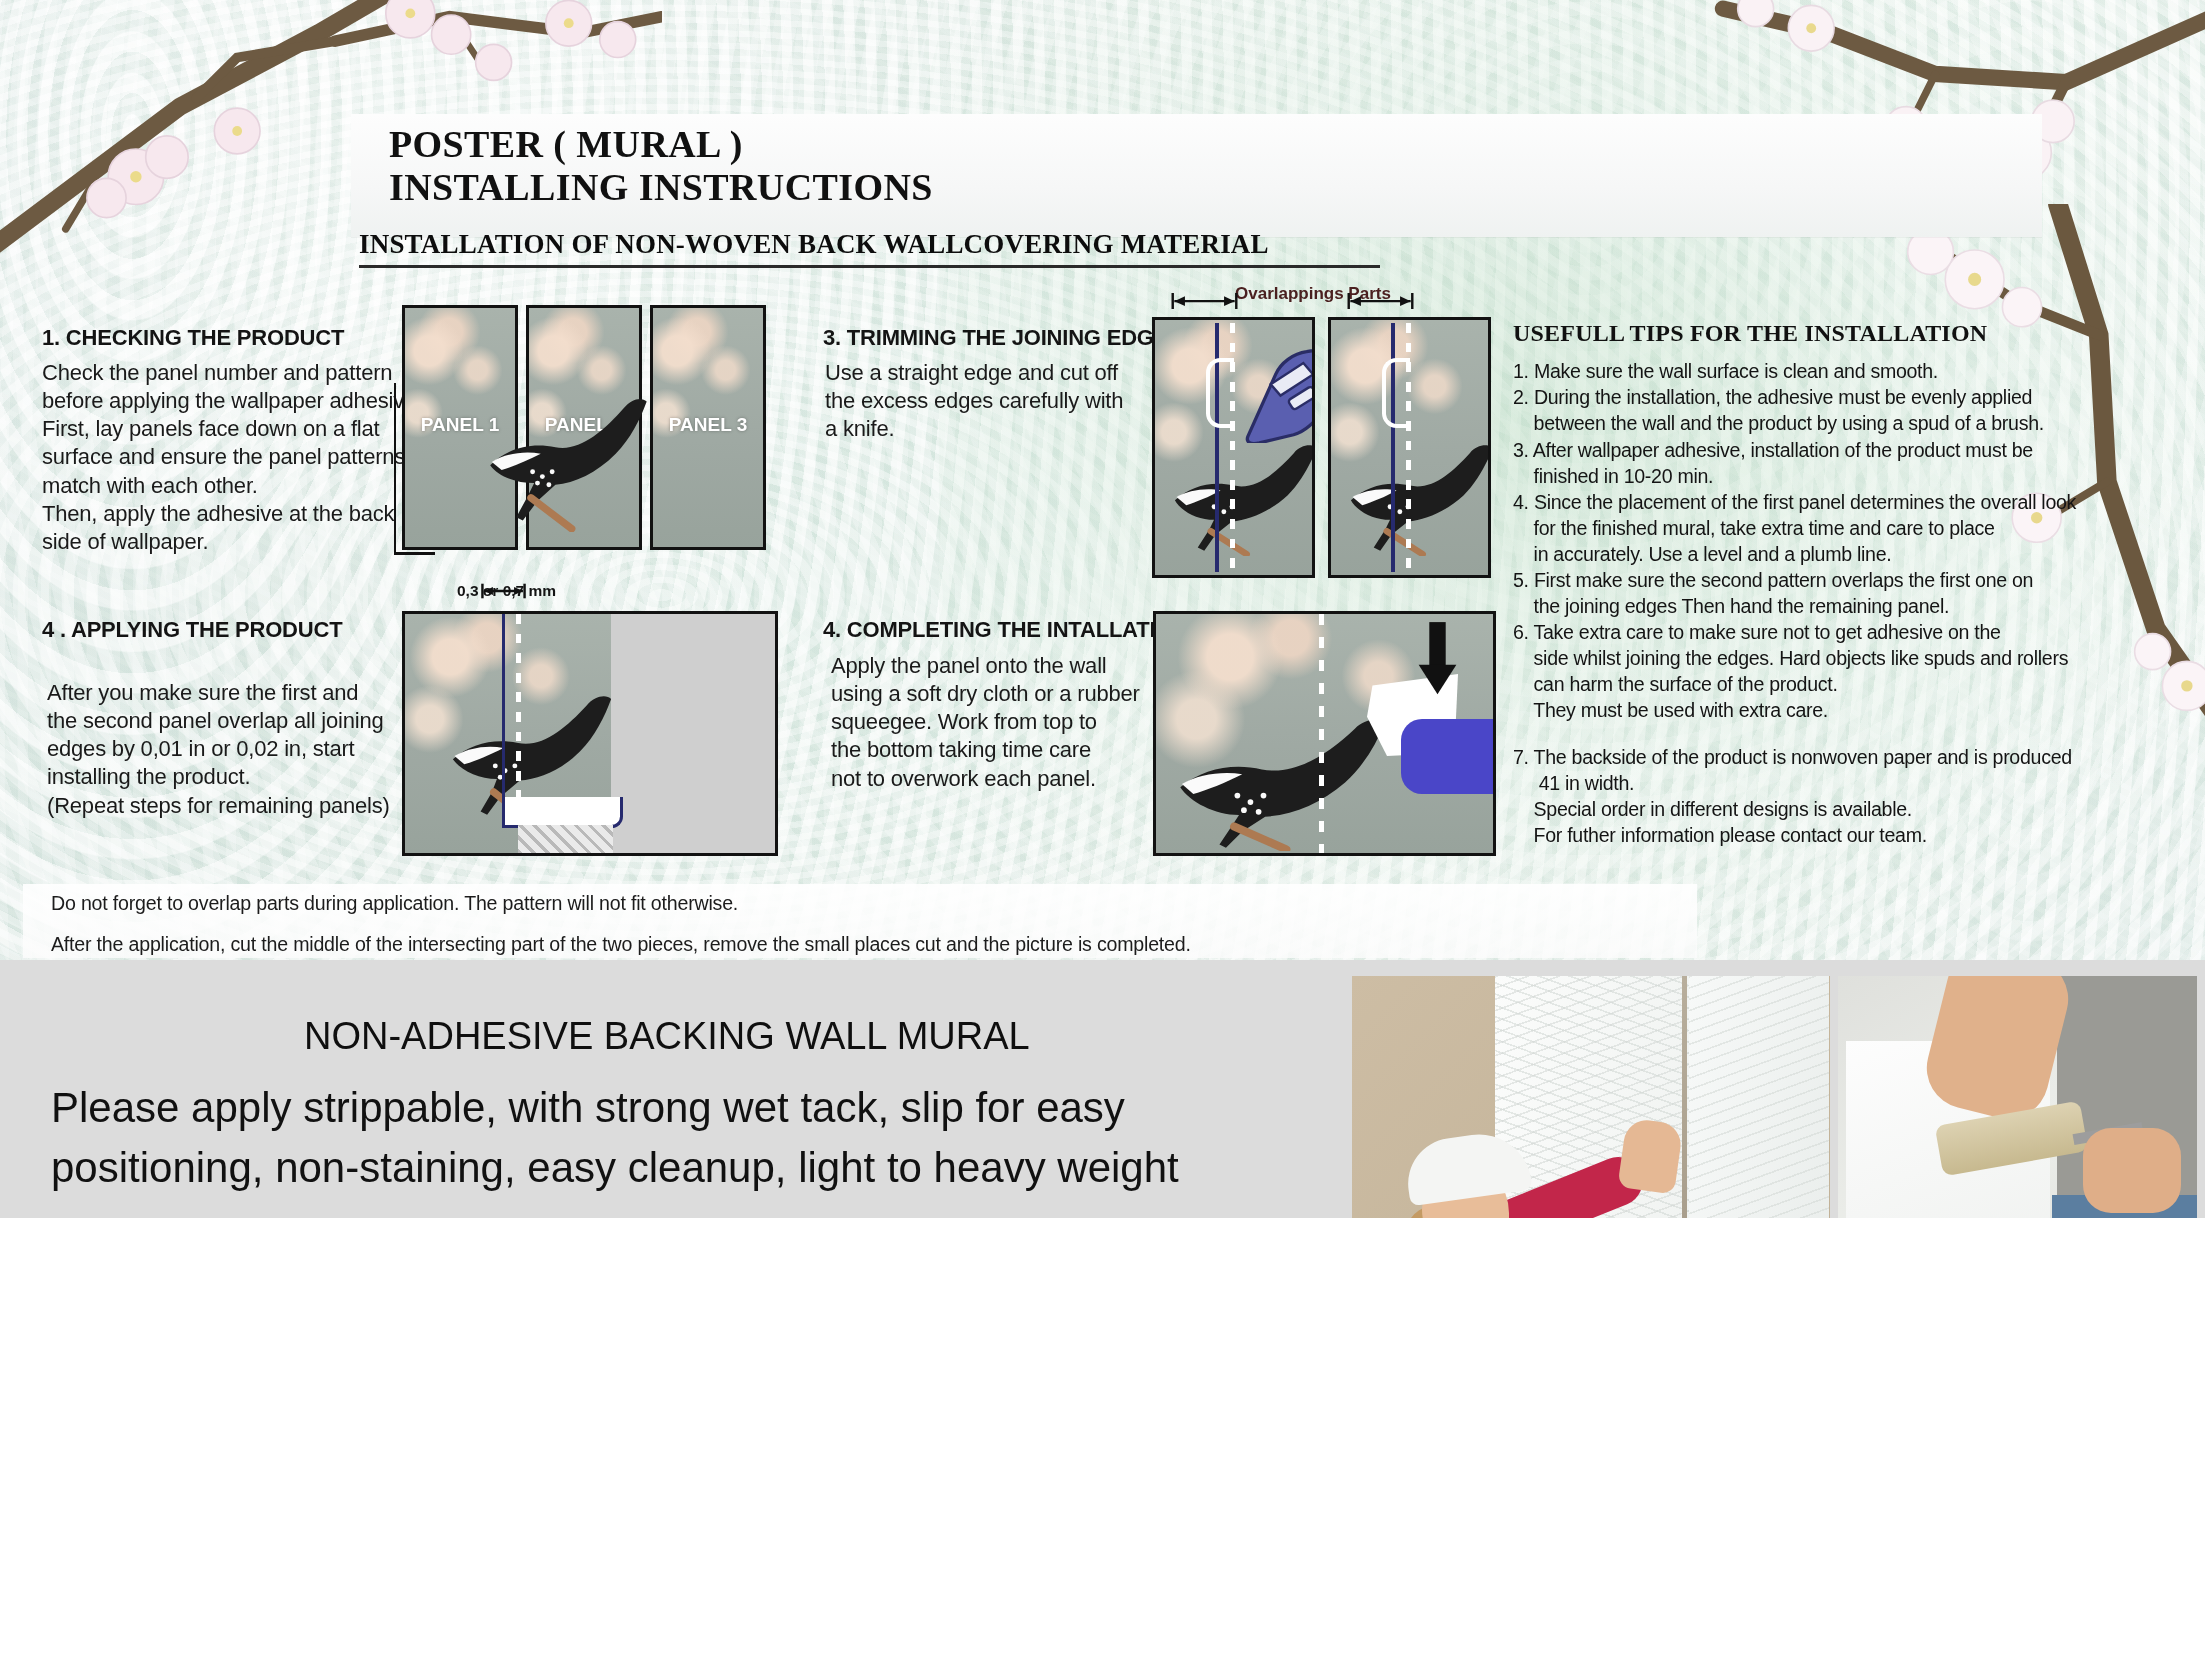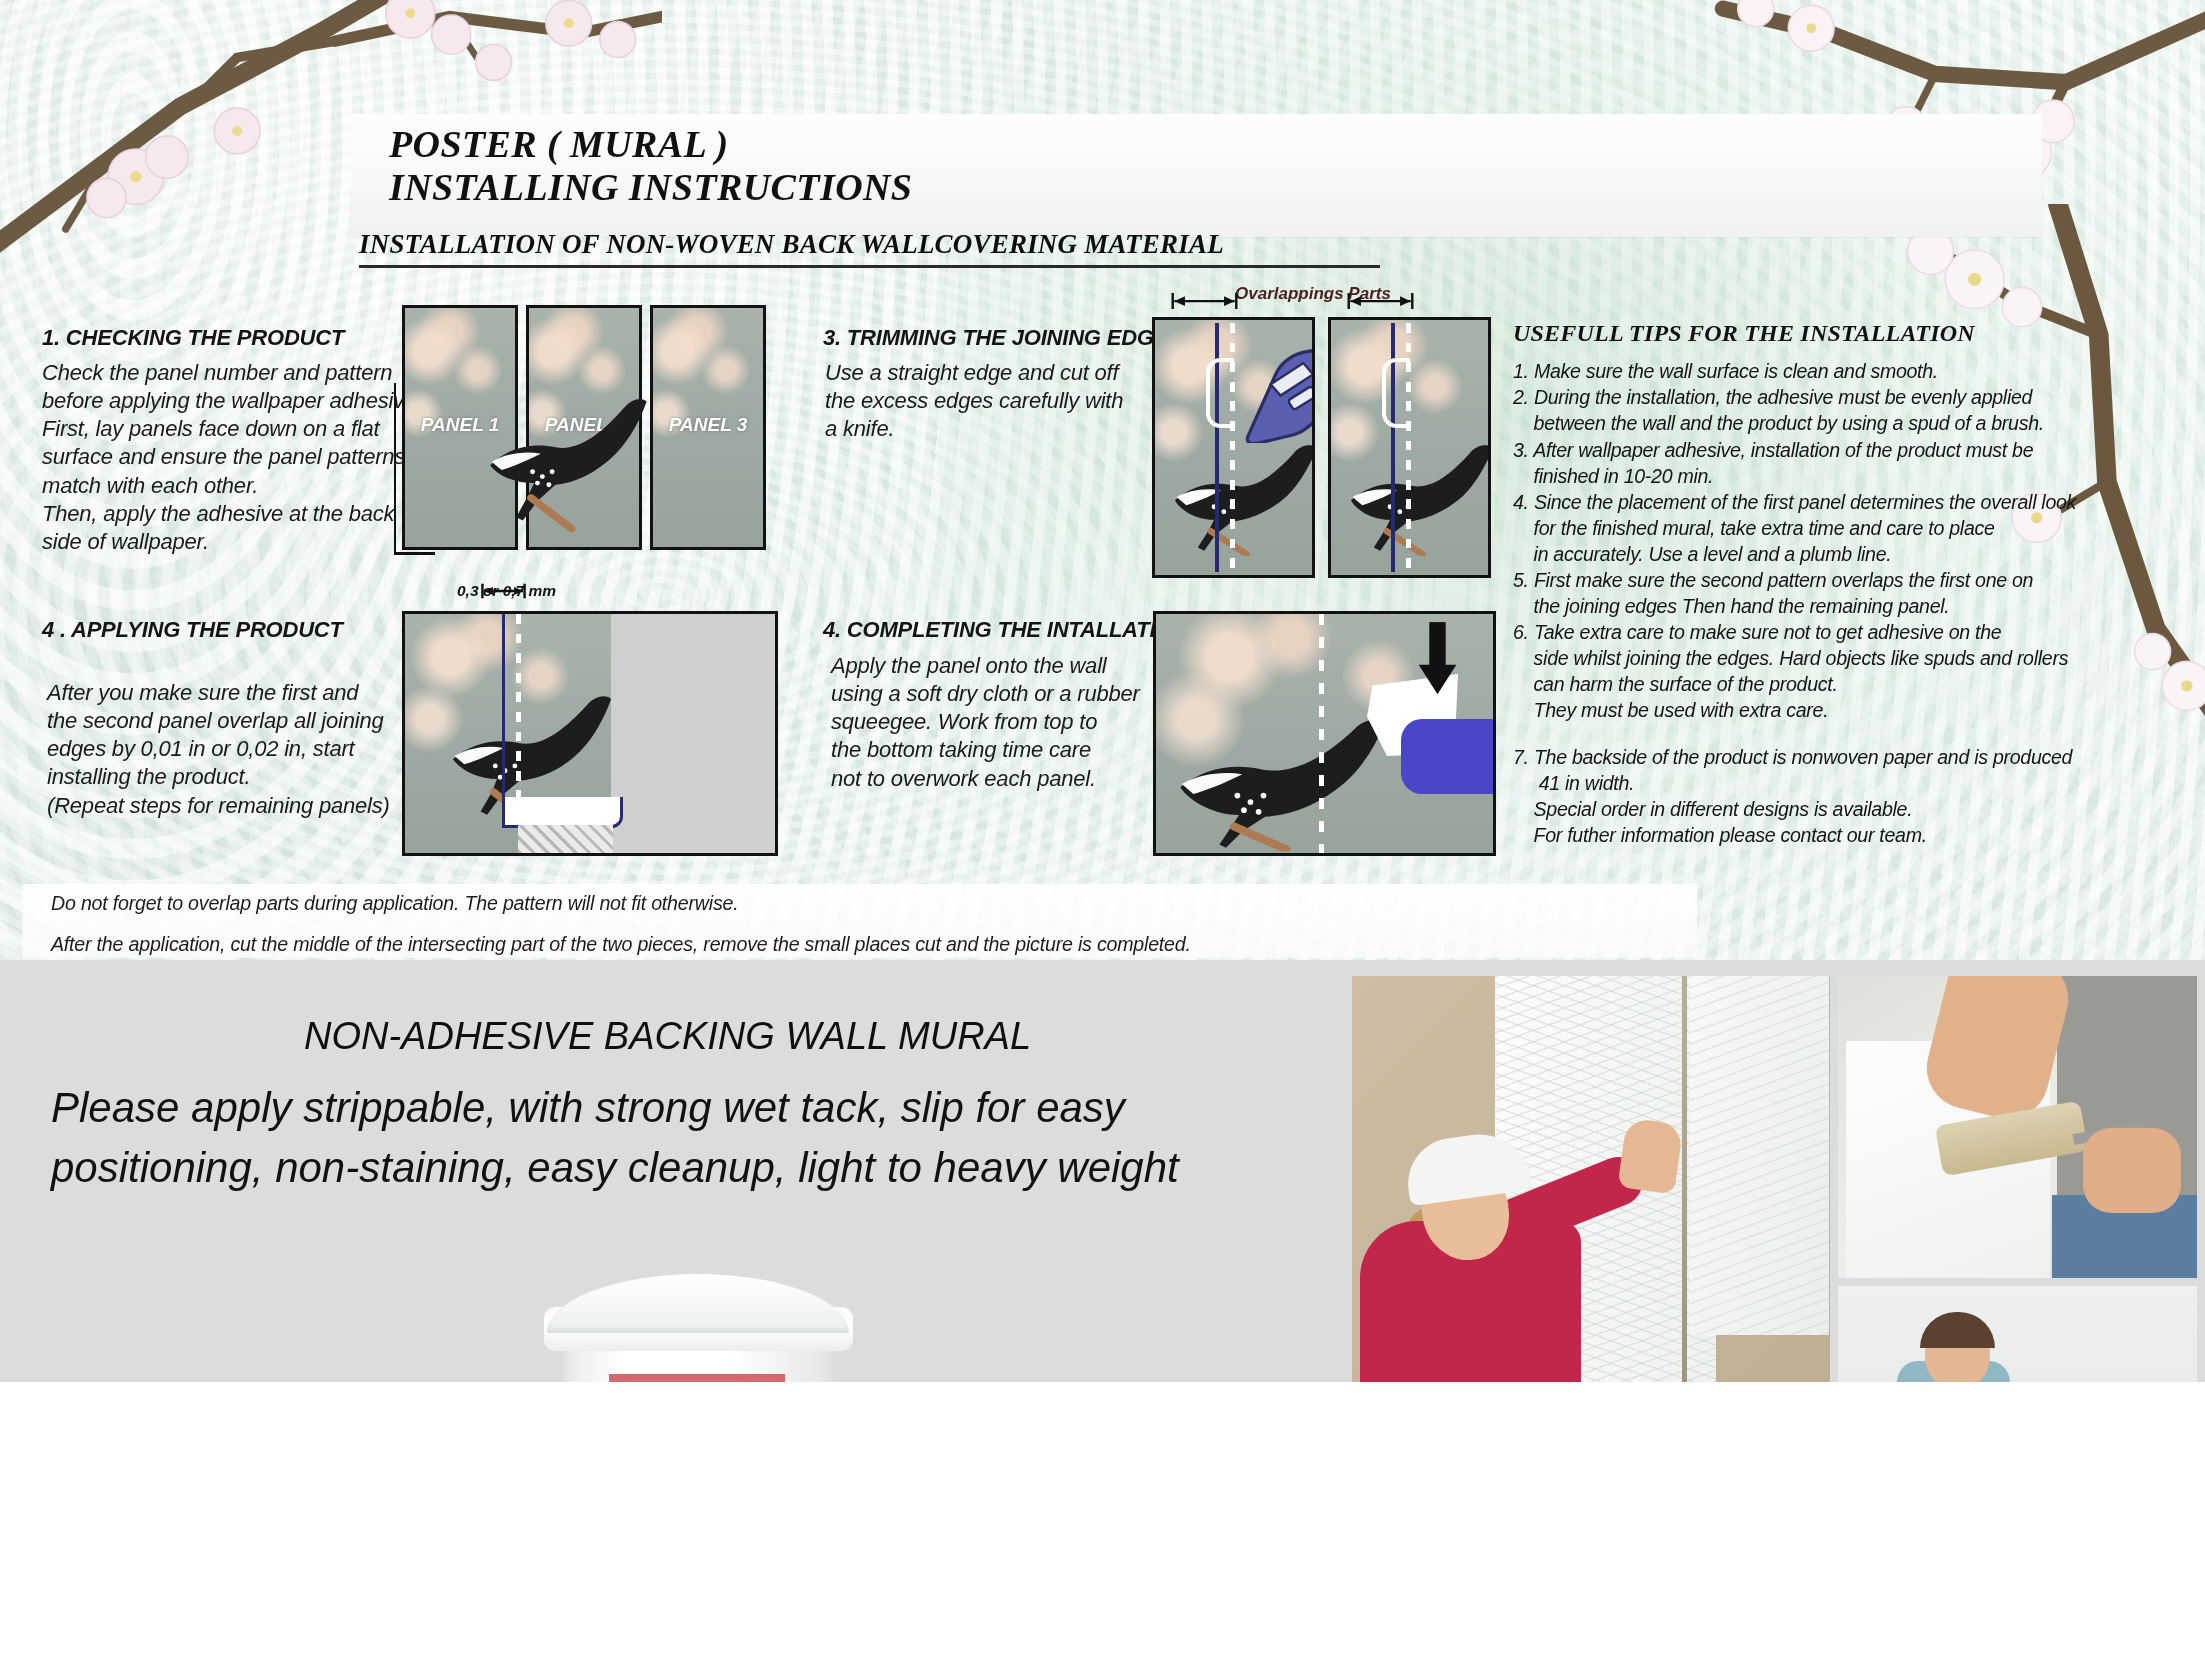--- a/index.html
+++ b/index.html
@@ -1,21 +1,21 @@
 <!DOCTYPE html>
 <html style="font-size:13px"><head>
 <meta charset="utf-8">
 <style>
   html,body{margin:0;padding:0;}
   body{
     width:2205px;height:1654px;overflow:hidden;
     font-family:"Liberation Sans",sans-serif;
     background:#ffffff;
   }
-  #page{position:relative;width:2205px;height:1382px;overflow:hidden;font-style:italic;}
+  #page{position:relative;width:2205px;height:1218px;overflow:hidden;}
 
   
   #top{
     position:absolute;left:0;top:0;width:2205px;height:960px;overflow:hidden;
     background:
       radial-gradient(circle at 18% 12%, rgba(255,255,255,.75) 0 9%, rgba(255,255,255,0) 30%),
       radial-gradient(circle at 62% 78%, rgba(255,255,255,.6) 0 8%, rgba(255,255,255,0) 28%),
       radial-gradient(circle at 88% 30%, rgba(236,246,240,.85) 0 14%, rgba(255,255,255,0) 40%),
       radial-gradient(circle at 40% 55%, rgba(222,238,231,.7) 0 12%, rgba(255,255,255,0) 36%),
       linear-gradient(115deg,#e6eeee 0%,#dfeae6 22%,#e9f1ec 45%,#dfeae3 62%,#e6efe9 80%,#e3ecec 100%);

